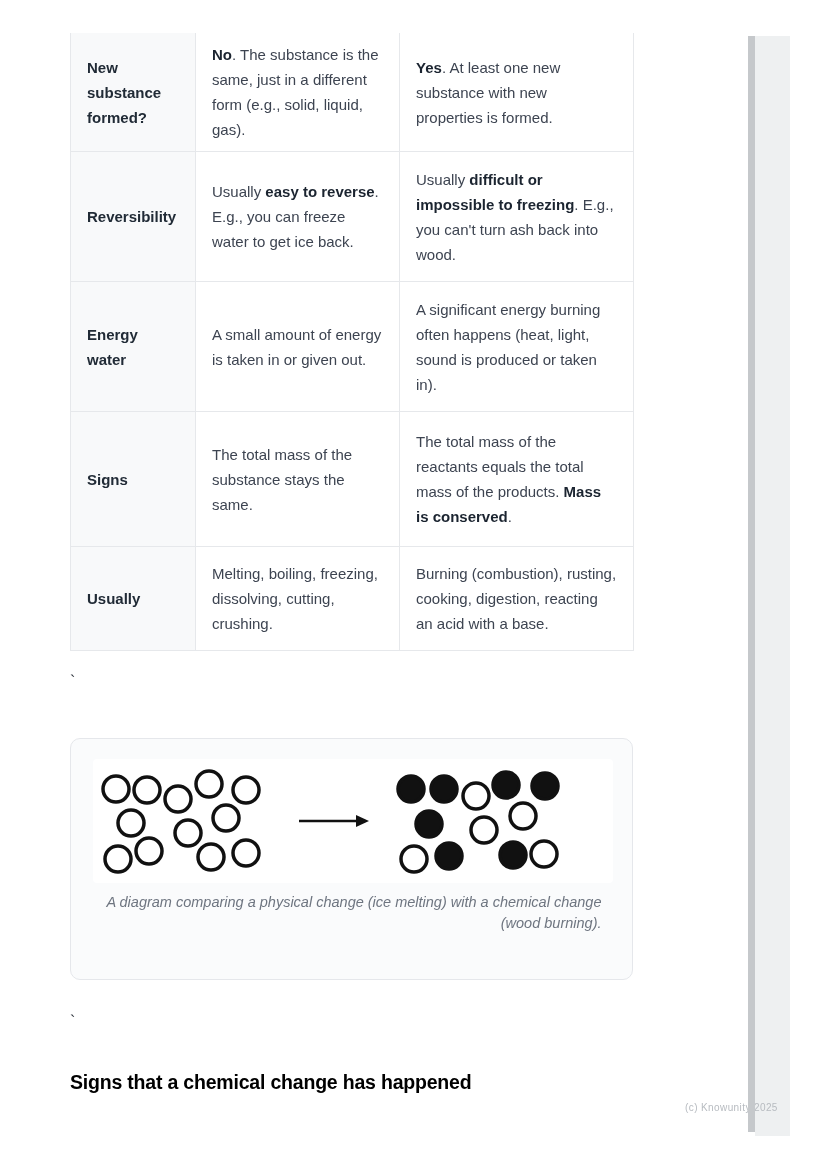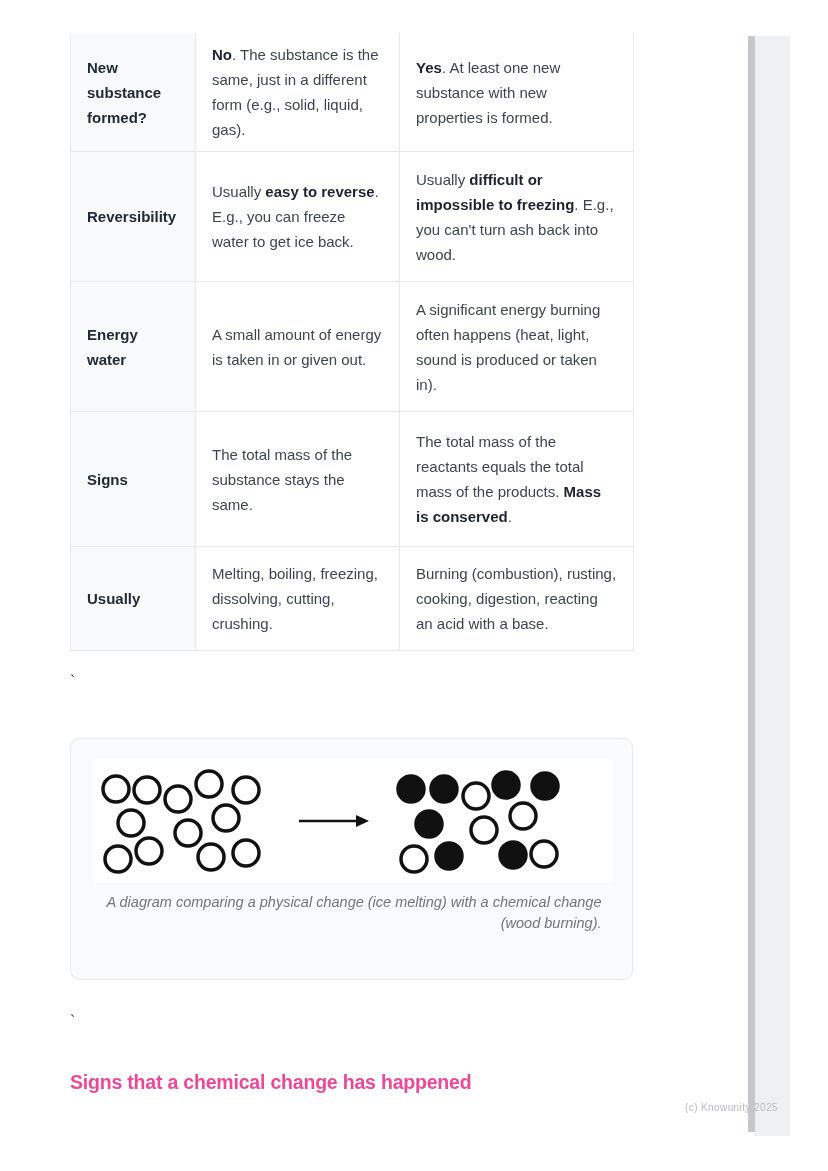--- a/index.html
+++ b/index.html
@@ -77,21 +77,21 @@
     font-size:14.5px;
     line-height:21px;
     color:#6e7580;
   }
 
   
   .section-heading{
     position:absolute;left:70px;top:1071px;
     font-size:19.5px;
     font-weight:600;
-    color:#ec4899;
+    color:#000000;
     letter-spacing:-0.2px;
   }
 
   
   .scroll-track{
     position:absolute;left:755px;top:36px;
     width:35px;height:1100px;
     background:#eef0f1;
     z-index:0;
   }

